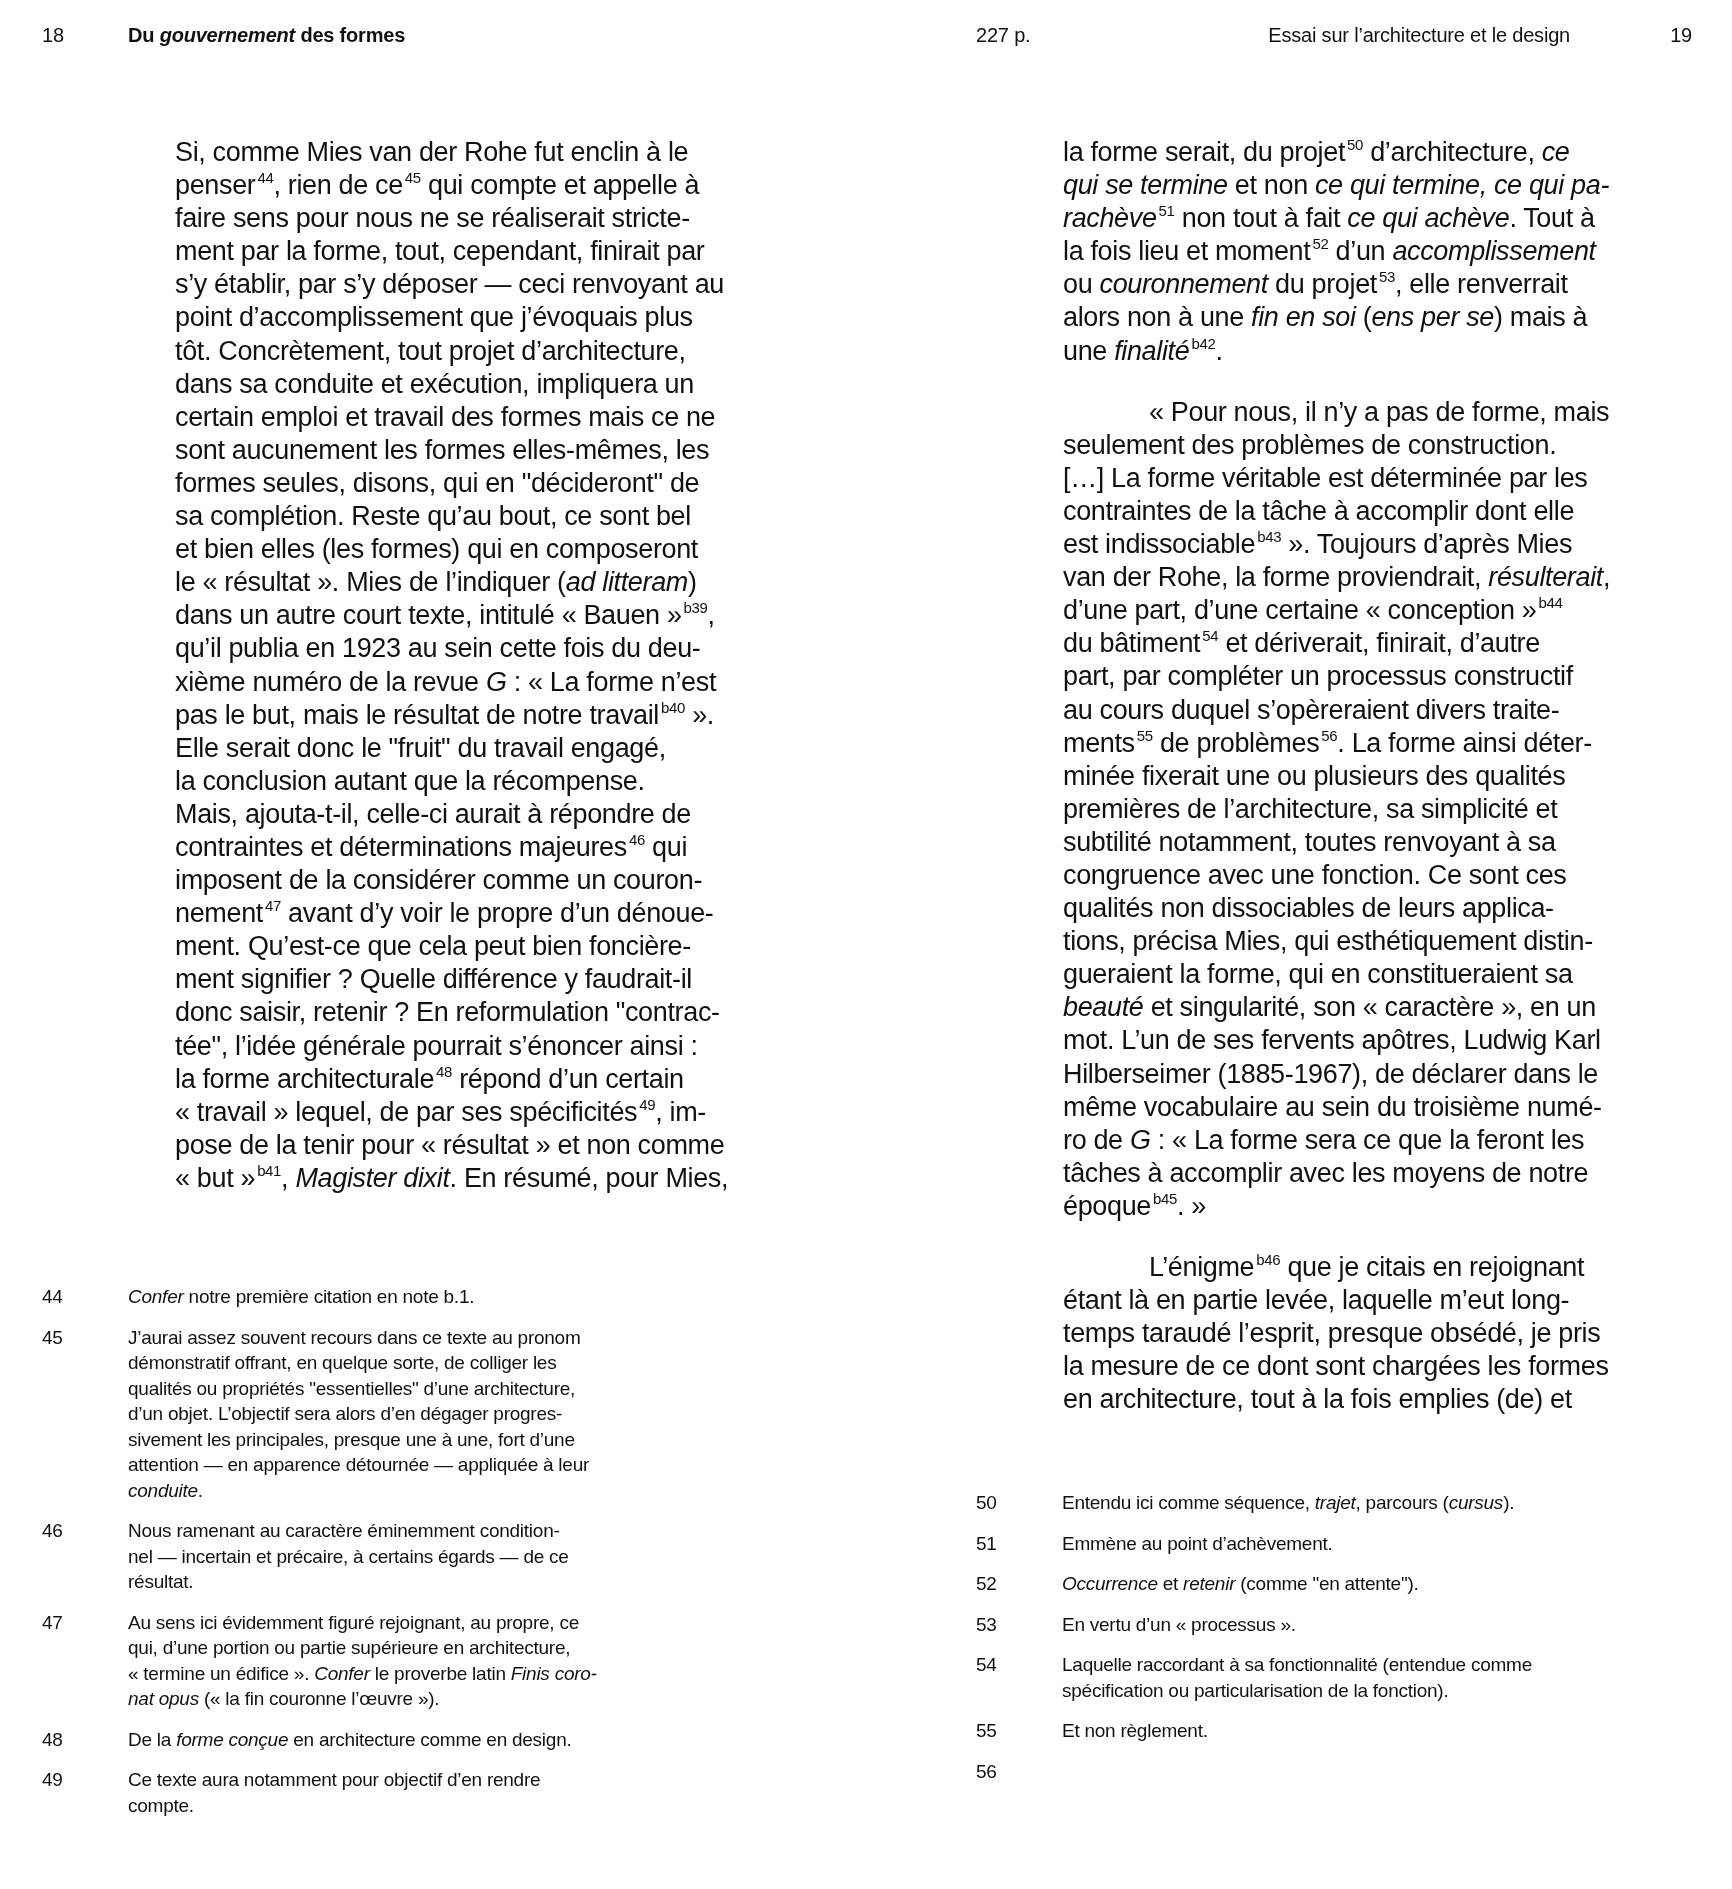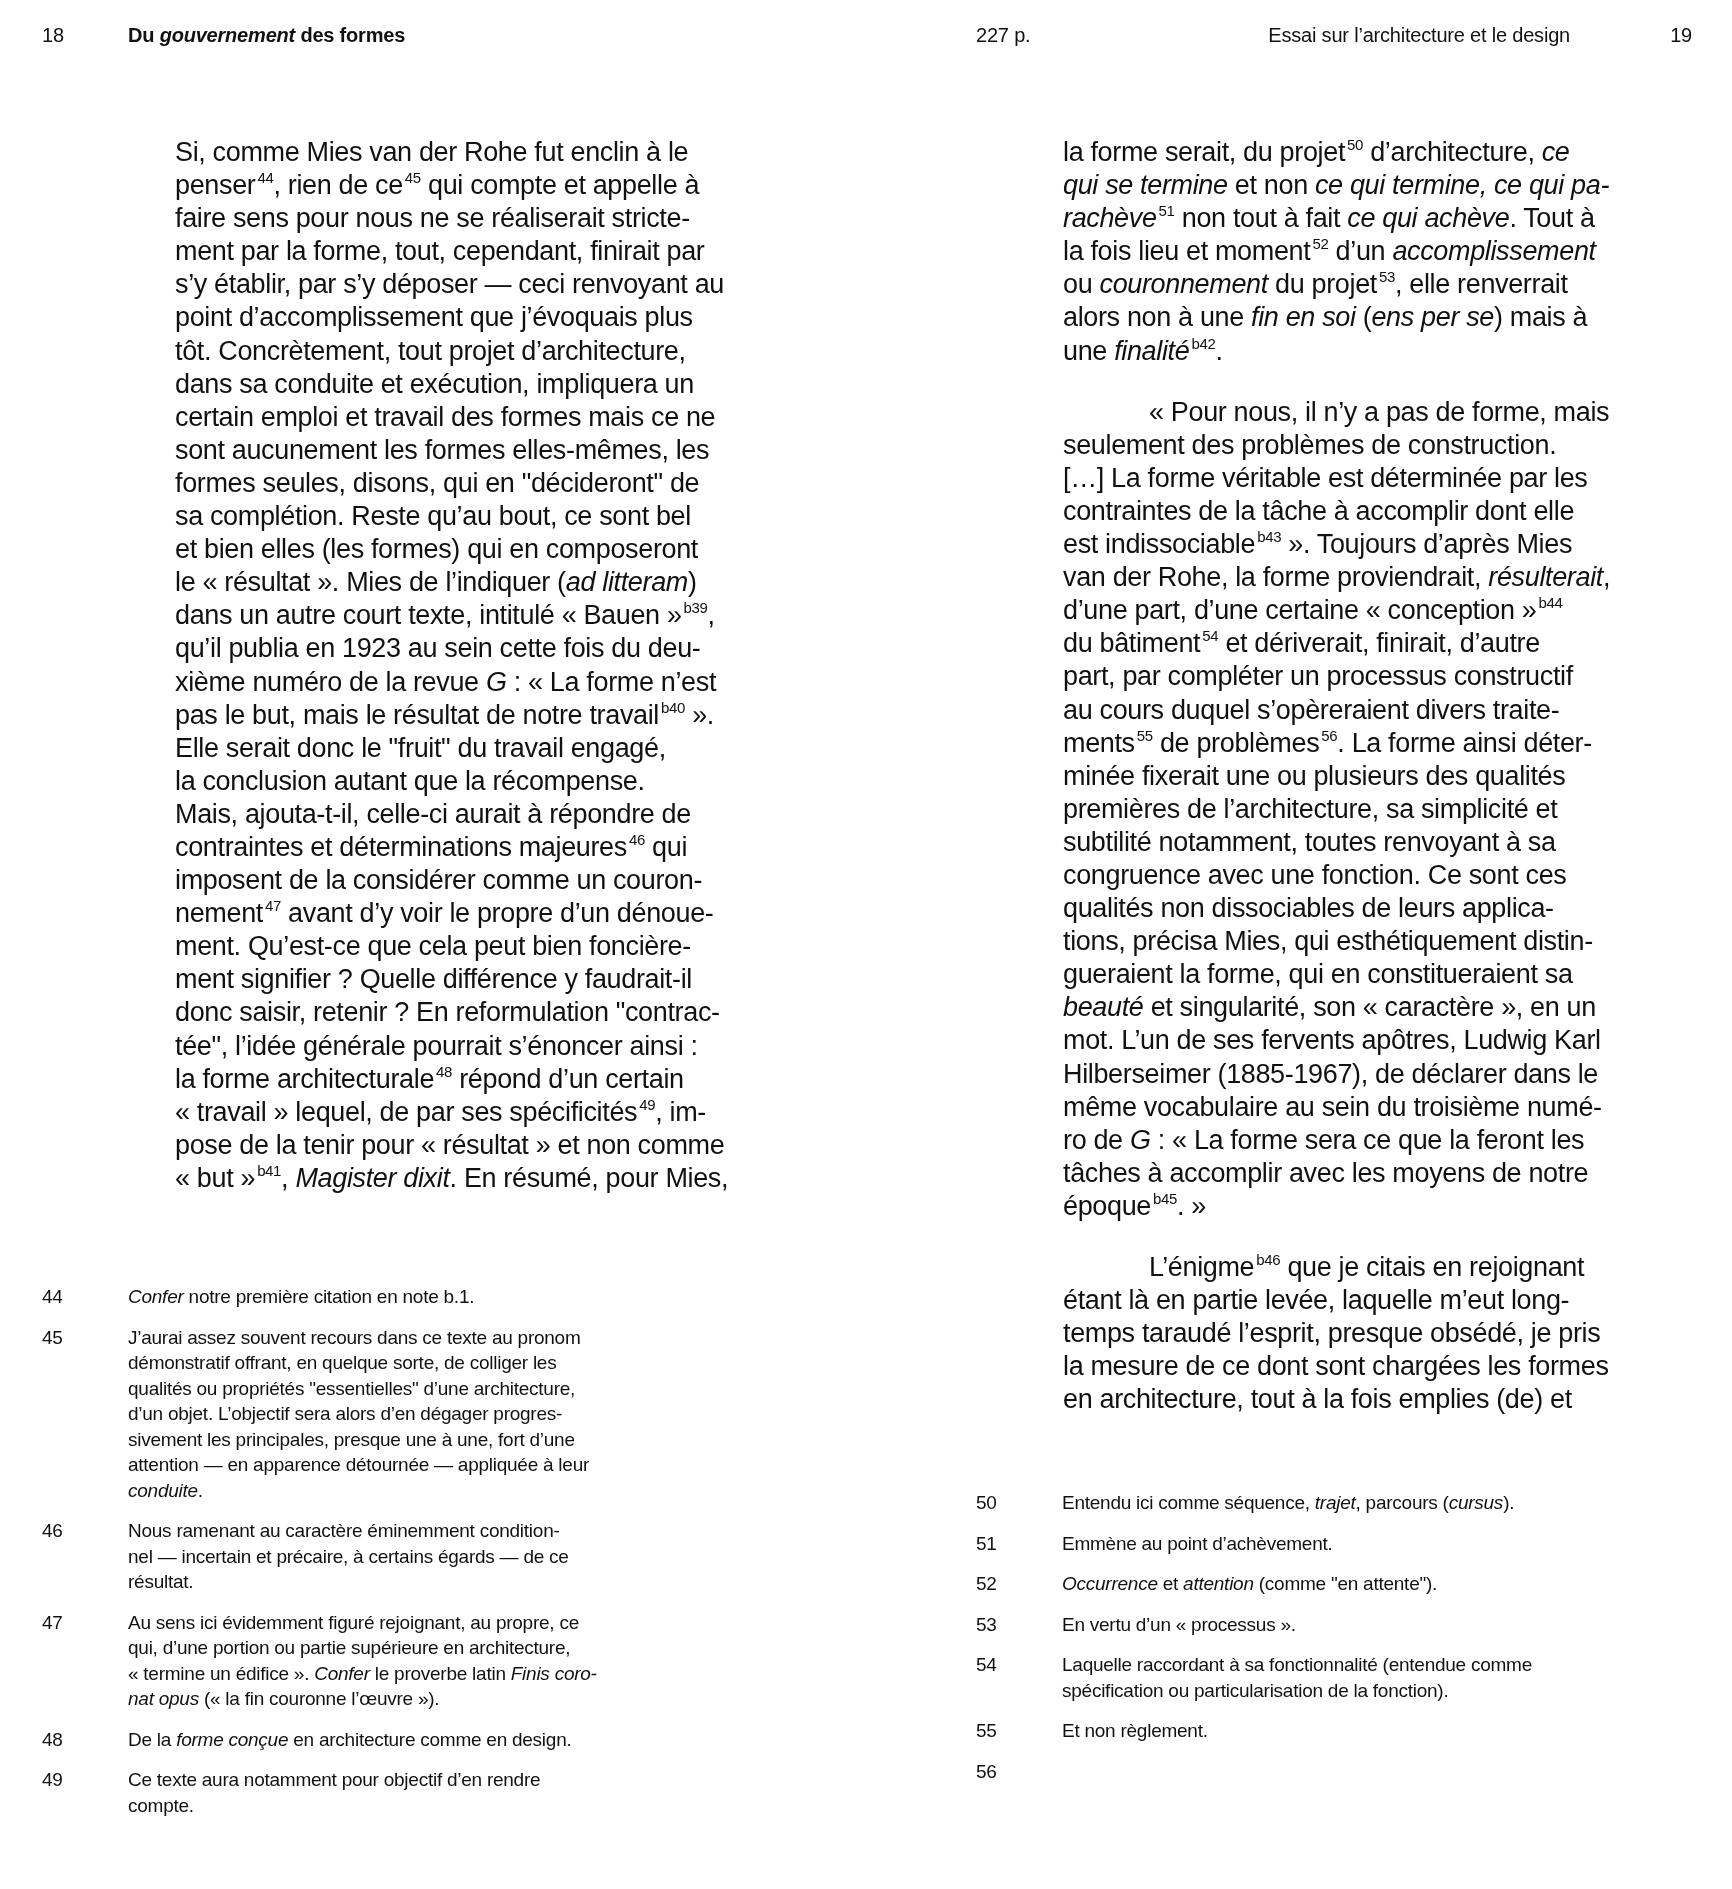--- a/index.html
+++ b/index.html
@@ -177,21 +177,21 @@
       </div>
       <div class="note">
         <span class="note-num">51</span>
         <div class="note-text">
           <span class="nl"><span>Emmène au point d’achèvement.</span></span>
         </div>
       </div>
       <div class="note">
         <span class="note-num">52</span>
         <div class="note-text">
-          <span class="nl"><span class="it">Occurrence</span><span> et </span><span class="it">attention</span><span> (comme "en attente").</span></span>
+          <span class="nl"><span class="it">Occurrence</span><span> et </span><span class="it">retenir</span><span> (comme "en attente").</span></span>
         </div>
       </div>
       <div class="note">
         <span class="note-num">53</span>
         <div class="note-text">
           <span class="nl"><span>En vertu d’un « processus ».</span></span>
         </div>
       </div>
       <div class="note">
         <span class="note-num">54</span>

